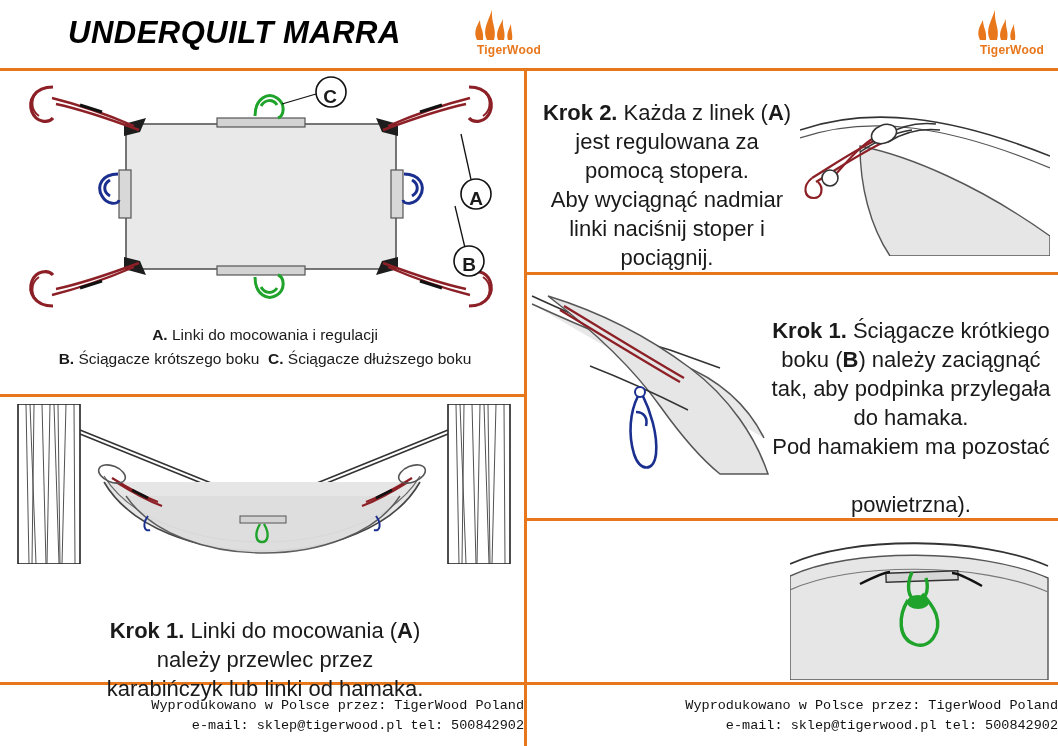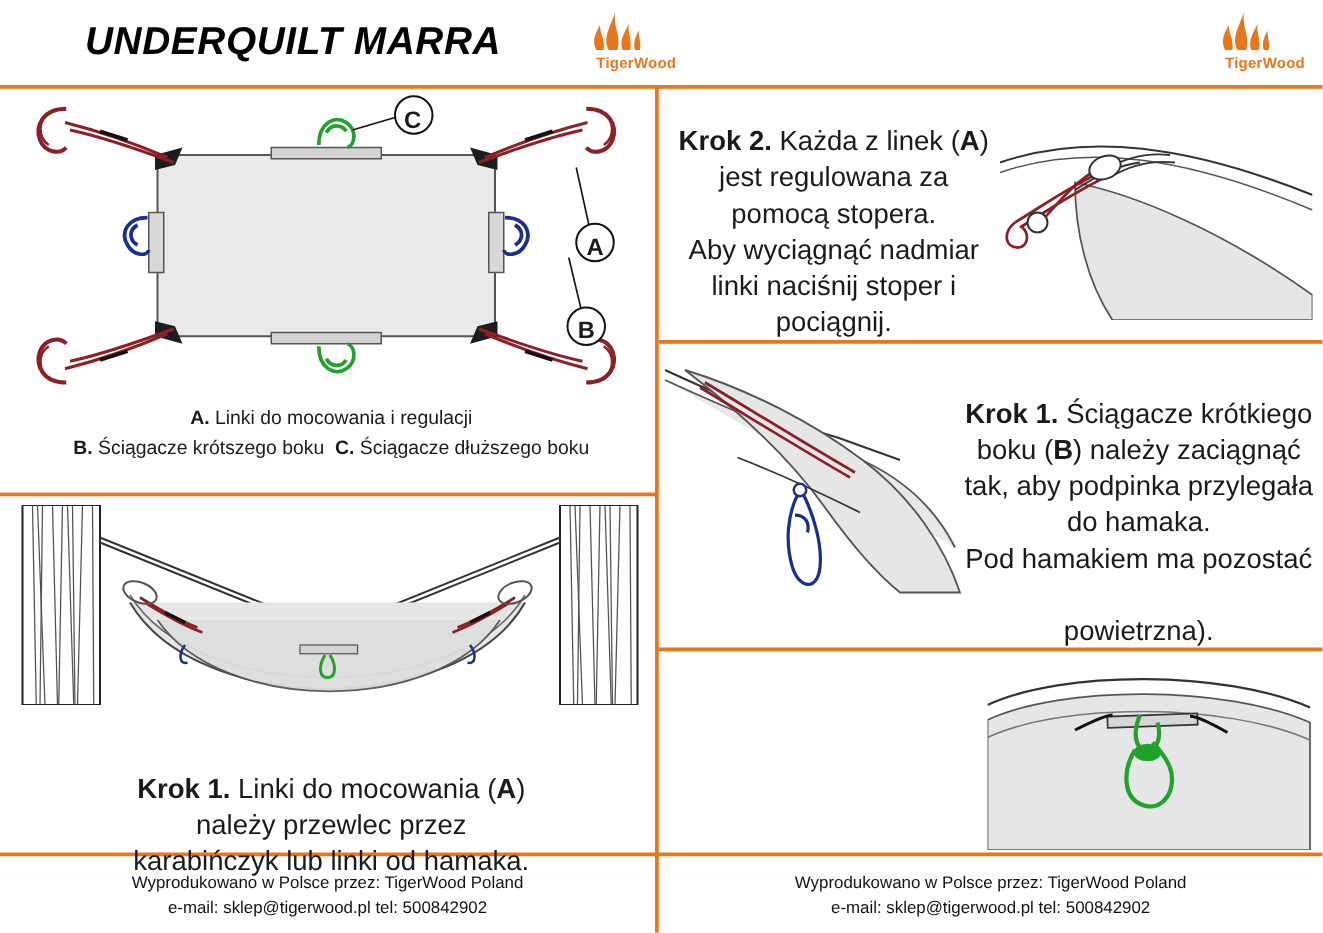--- a/index.html
+++ b/index.html
@@ -34,21 +34,21 @@
   .logo-a{left:455px;top:8px;}
   .logo-b{left:958px;top:8px;}
 
   
   .txt{position:absolute;text-align:center;line-height:1.32;}
   .cap{font-size:15.5px;}
   .step{font-size:22px;}
   b{font-weight:bold;}
 
   
-  .footer{position:absolute;text-align:center;font-size:13.5px;line-height:1.45;color:#111;}
+  .footer{position:absolute;text-align:right;font-size:13.5px;line-height:1.45;color:#111;font-family:Liberation Mono, monospace;}
 
   svg{display:block;}
   .svgbox{position:absolute;}
 </style>
 </head>
 <body>
 
 <div class="page">
 
   <div class="header">

